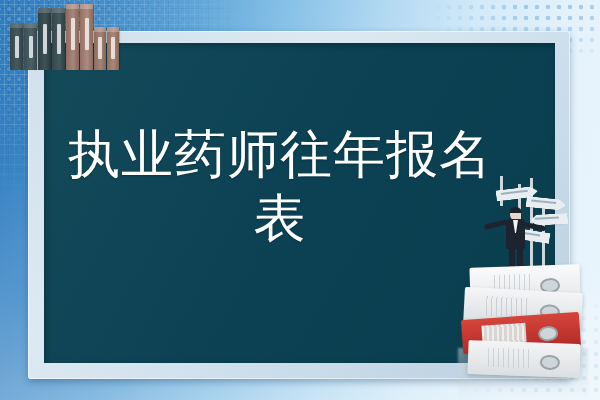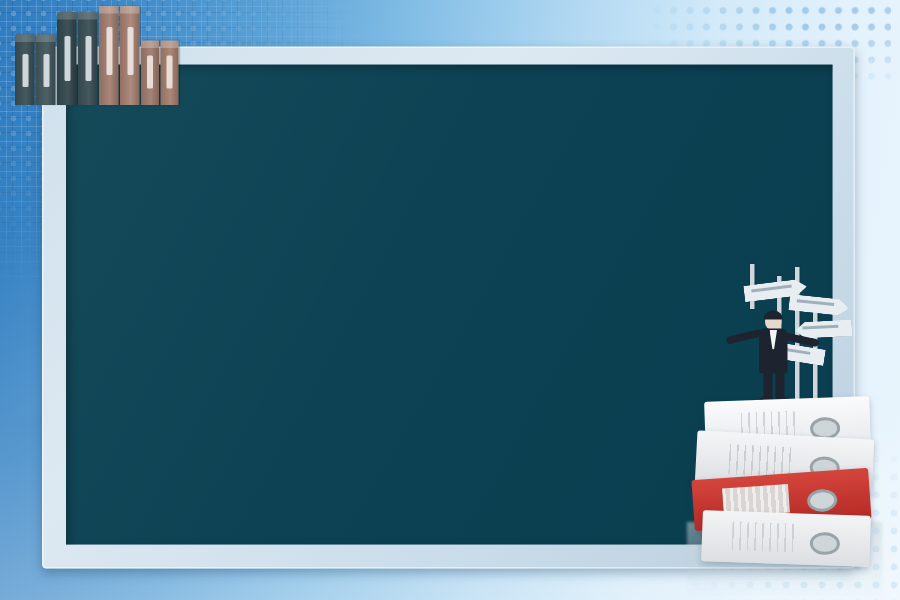--- a/index.html
+++ b/index.html
@@ -150,20 +150,21 @@
   <div class="grid-sq"></div>
   <div class="dots-sq"></div>
   <div class="dots-tr"></div>
   <div class="dots-br"></div>
   <div class="bg-lowglow"></div>
 
   <div class="board-frame"></div>
   <div class="board-face"></div>
   <div class="board-gloss"></div>
 
+  <div class="title">执业药师往年报名表</div>
 
   <div class="binders-left">
     <div class="bnd" style="left:4px;  width:13px; height:47px; background:linear-gradient(90deg,#32464b,#46595e 55%,#2e4247);">
       <div class="cap" style="top:0"></div>
       <div class="lbl" style="top:13px;height:22px;"></div>
     </div>
     <div class="bnd" style="left:18px; width:13px; height:47px; background:linear-gradient(90deg,#3a4e53,#4c6065 55%,#33474c);">
       <div class="cap" style="top:0"></div>
       <div class="lbl" style="top:13px;height:22px;"></div>
     </div>

